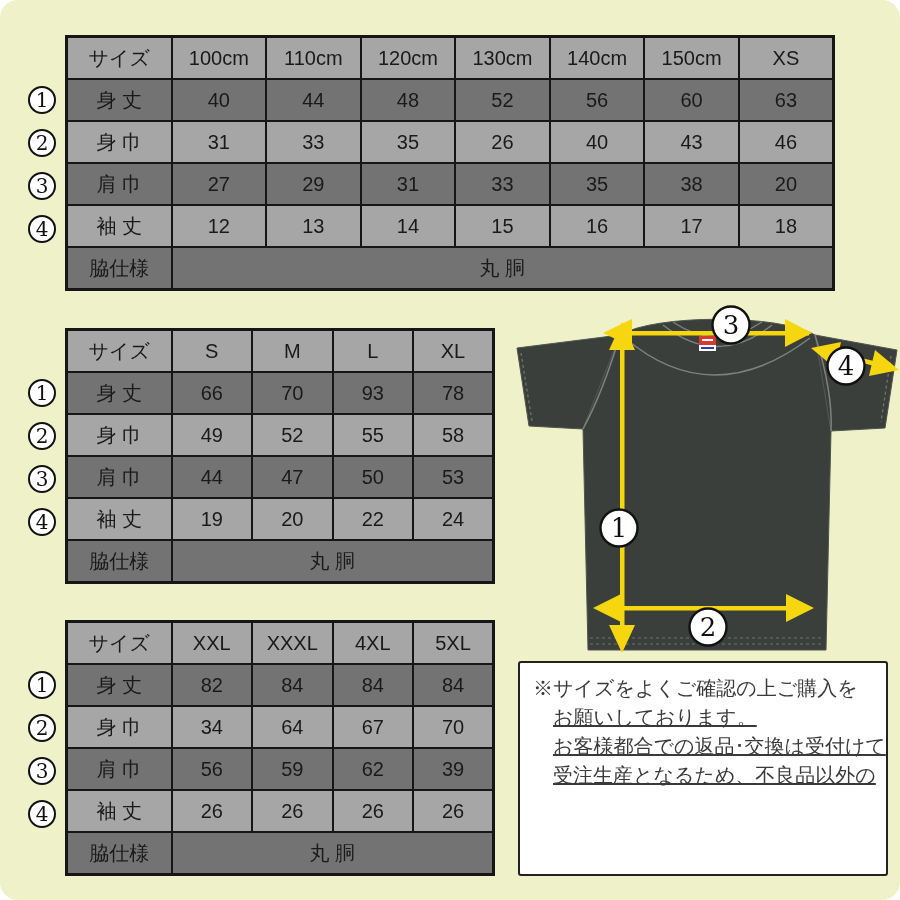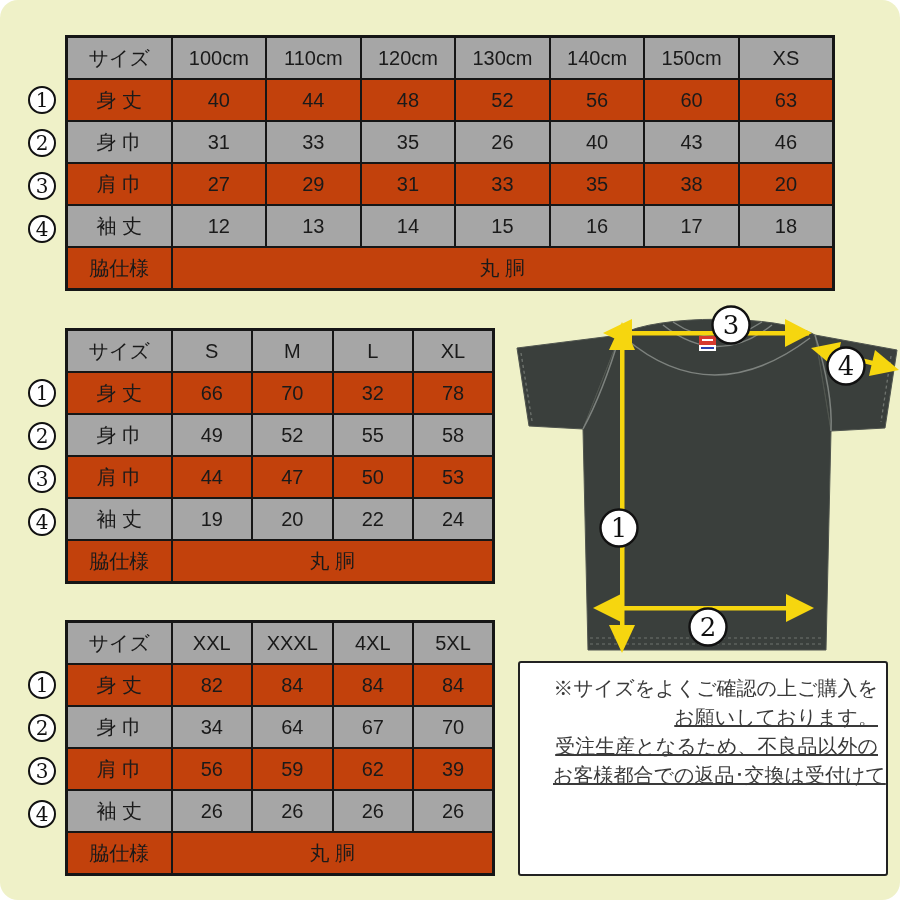--- a/index.html
+++ b/index.html
@@ -1,42 +1,42 @@
 <!DOCTYPE html>
 <html style="--background: #eff1c8; --table_header: #a6a6a6; --shirt: #3a3f3c; --shirt_seam: #7d827e; --arrow: #f6d60f; --tag_red: #d63a2f; --tag_blue: #2a3fae;"><head>
 <meta charset="utf-8">
 <style>
   html,body{margin:0;padding:0;background:#fff;}
   .canvas{position:relative;width:900px;height:900px;background:#fff;overflow:hidden;
           font-family:"Liberation Sans",sans-serif;}
   .bg{position:absolute;inset:0;background:var(--background,#eff1c8);border-radius:18px;}
 
   
-  table.size{position:absolute;border-collapse:collapse;table-layout:fixed;background:#c2410c;
+  table.size{position:absolute;border-collapse:collapse;table-layout:fixed;background:#737373;
              border:3px solid #161616;}
   table.size td{border:2px solid #161616;text-align:center;vertical-align:middle;
                 font-size:20px;color:#1a1a1a;padding:0;height:40px;white-space:nowrap;overflow:hidden;}
   table.size tr.gray td{background:var(--table_header,#a6a6a6);}
   #table1{left:65px;top:35px;width:770px;}
   #table2{left:65px;top:328px;width:430px;}
   #table3{left:65px;top:620px;width:430px;}
 
   
   .num-circle{position:absolute;width:28px;height:28px;border-radius:50%;background:#fff;
               border:2px solid #111;box-sizing:border-box;text-align:center;line-height:24px;
               font-family:"DejaVu Serif",serif;font-size:20px;color:#111;}
 
   
   #shirt{position:absolute;left:505px;top:300px;}
 
   
   .note-box{position:absolute;left:518px;top:661px;width:370px;height:215px;box-sizing:border-box;
             background:#fff;border:2px solid #222;border-radius:3px;padding:11px 8px 0 13px;
             font-size:20px;line-height:29px;color:#3a3a3a;letter-spacing:0px;}
-  .note-line{white-space:nowrap;text-align:right;}
+  .note-line{white-space:nowrap;}
   .note-line.ind{padding-left:20px;text-decoration:underline;}
 </style>
 </head>
 <body>
 
 <div class="canvas">
   <div class="bg"></div>
 
   <table class="size" id="table1">
       <colgroup>
@@ -119,21 +119,21 @@
           <td>サイズ</td>
           <td>S</td>
           <td>M</td>
           <td>L</td>
           <td>XL</td>
         </tr>
         <tr>
           <td>身 丈</td>
           <td>66</td>
           <td>70</td>
-          <td>32</td>
+          <td>93</td>
           <td>78</td>
         </tr>
         <tr class="gray">
           <td>身 巾</td>
           <td>49</td>
           <td>52</td>
           <td>55</td>
           <td>58</td>
         </tr>
         <tr>
@@ -292,17 +292,17 @@
         <circle cx="203" cy="327" r="18.5" fill="#fff" stroke="#111" stroke-width="2.4"></circle>
         <text x="203" y="336">2</text>
       </g>
     </g>
   </svg>
 
   <div class="note-box">
     <div id="noteBody">
         <div class="note-line">※サイズをよくご確認の上ご購入を</div>
         <div class="note-line ind">お願いしております。</div>
+        <div class="note-line ind">お客様都合での返品･交換は受付けて</div>
         <div class="note-line ind">受注生産となるため、不良品以外の</div>
-        <div class="note-line ind">お客様都合での返品･交換は受付けて</div>
       </div>
   </div>
 </div>
 
 </body></html>

